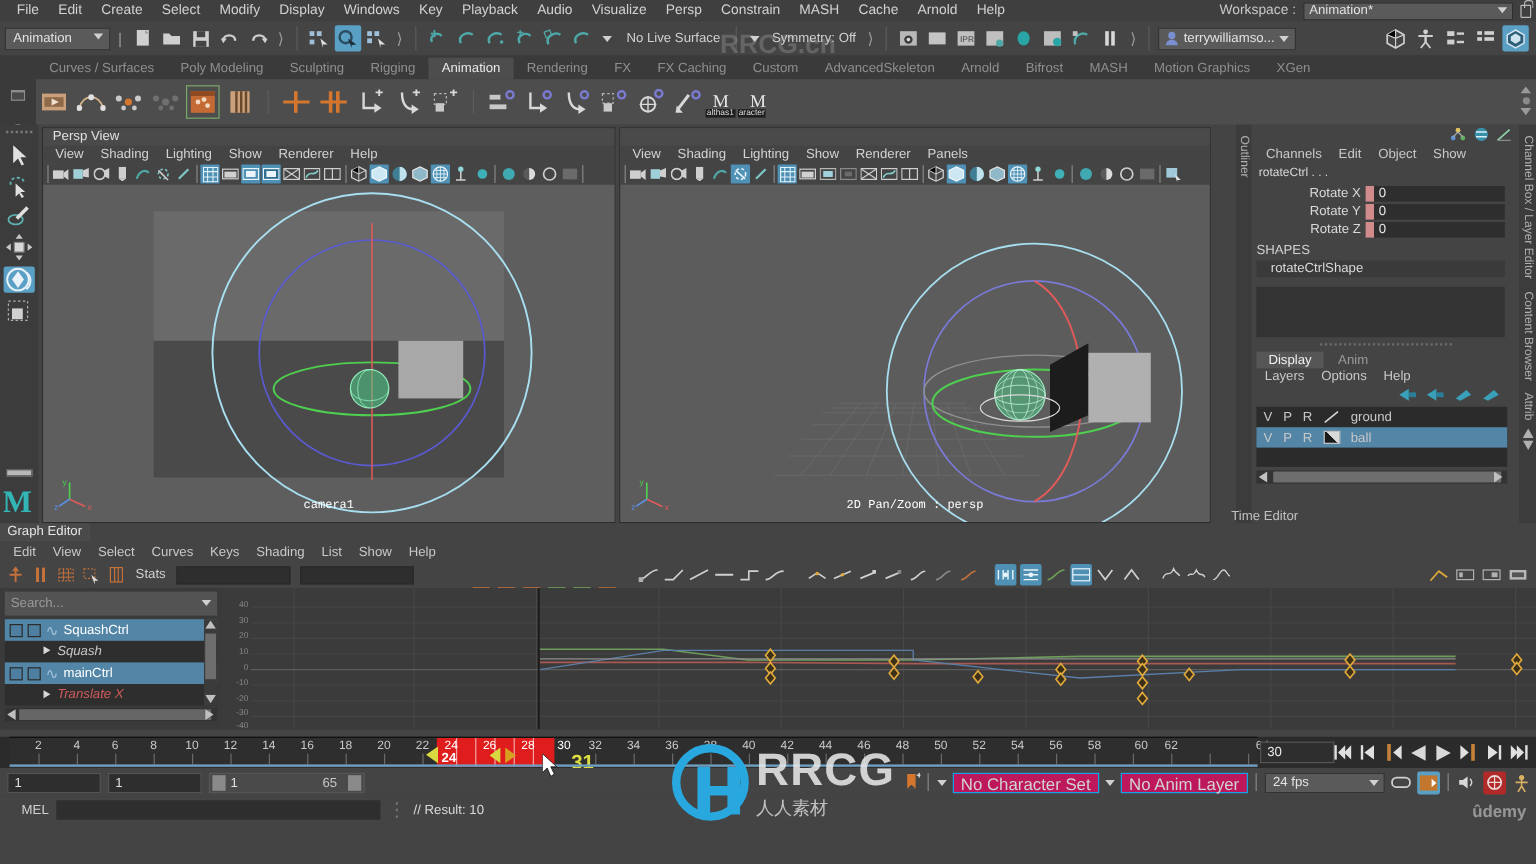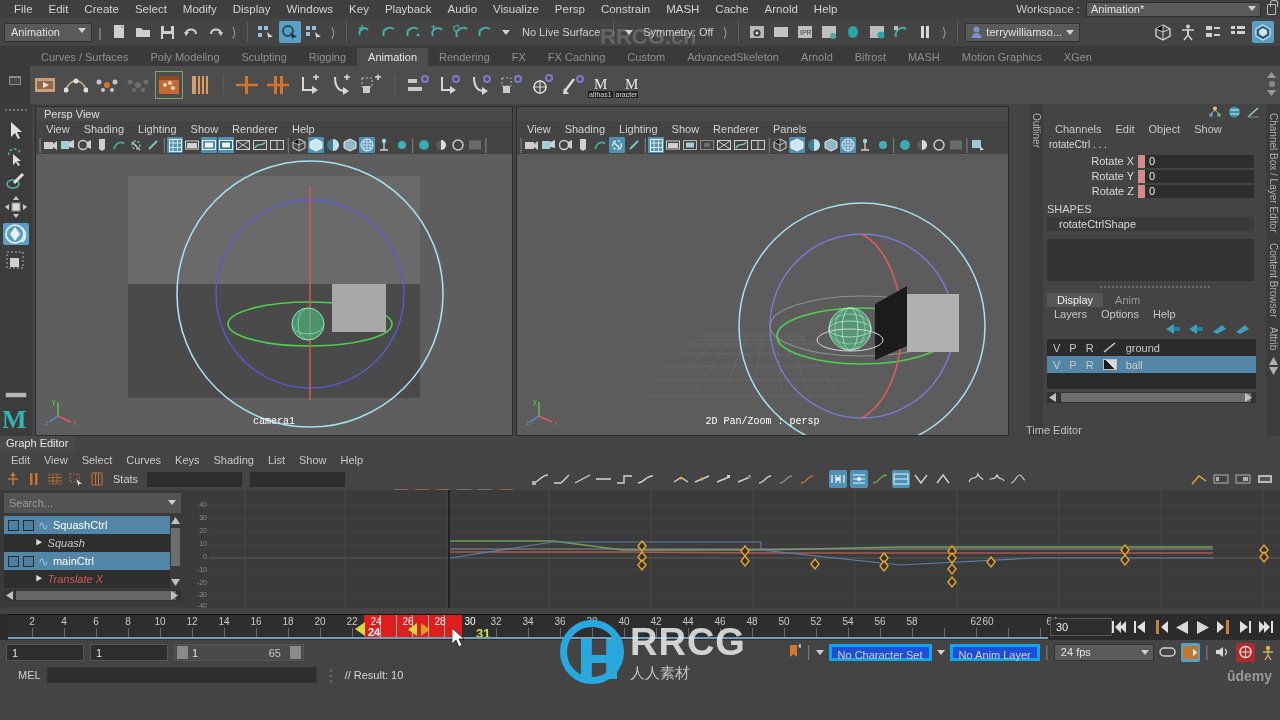--- a/index.html
+++ b/index.html
@@ -143,21 +143,21 @@
 
   
   .rangebar{ height:24px; background:#444; display:flex; align-items:center; padding:0 6px; gap:6px; position:relative;}
   .rfield{ width:78px;height:17px;background:#2e2e2e;border:1px solid #555;font-size:11px;color:#e0e0e0;padding-left:5px;line-height:16px;}
   .rslider{ width:130px;height:17px;background:#4a4a4a;border:1px solid #555;position:relative;font-size:11px;}
   .rslider .h{ position:absolute;width:11px;height:13px;background:#8a8a8a;top:1px;}
   .rb-right{ position:absolute; right:4px; display:flex; align-items:center; gap:5px;}
   .combo{ height:17px; background:#5a5a5a; border:1px solid #333; font-size:11px; color:#e2e2e2;
     display:flex; align-items:center; padding:0 16px 0 6px; position:relative;}
   .combo .arr{ position:absolute; right:4px; top:5px;}
-  .flat{ font-size:11px; color:#d2d2d2; padding:0 6px; background:#1d4ed8; height:17px; line-height:16px; border:3px solid #0ea5e9;}
+  .flat{ font-size:14px; color:#d2d2d2; padding:0 6px; background:#be185d; height:17px; line-height:16px; border:1px solid #0ea5e9;}
 
   
   .cmdline{ height:22px; background:#444; display:flex; align-items:center; gap:6px; padding-left:18px; position:relative;}
   .mel{ font-size:11px; color:#d0d0d0; }
   .cmdinput{ width:270px; height:16px; background:#2e2e2e; border:1px solid #333;}
   .result{ font-size:11px; color:#d8d8d8; }
 
   
   .wm{ position:absolute; pointer-events:none; font-weight:bold; color:rgba(255,255,255,.07);}
   .rrcg-top{ left:600px; top:6px; font-size:22px; color:rgba(220,220,220,.22); font-weight:bold;}
@@ -1571,21 +1571,21 @@
       <div class="tlabel" style="left:616px">40</div>
       <div class="tlabel" style="left:648px">42</div>
       <div class="tlabel" style="left:680px">44</div>
       <div class="tlabel" style="left:712px">46</div>
       <div class="tlabel" style="left:744px">48</div>
       <div class="tlabel" style="left:776px">50</div>
       <div class="tlabel" style="left:808px">52</div>
       <div class="tlabel" style="left:840px">54</div>
       <div class="tlabel" style="left:872px">56</div>
       <div class="tlabel" style="left:904px">58</div>
-      <div class="tlabel" style="left:980px">60</div>
+      <div class="tlabel" style="left:943px">60</div>
       <div class="tlabel" style="left:968px">62</div>
       <div class="tlabel" style="left:1044px">64</div>
 
       <div class="tick" style="left:24px"></div>
         <div class="tick" style="left:56px"></div>
       <div class="tick" style="left:88px"></div>
         <div class="tick" style="left:120px"></div>
       <div class="tick" style="left:152px"></div>
         <div class="tick" style="left:184px"></div>
       <div class="tick" style="left:216px"></div>
@@ -1616,21 +1616,21 @@
     <svg width="11" height="14" style="position:absolute;left:355px;top:8px;">
         <polygon points="10,0 10,14 0,7" fill="#d8d840"></polygon>
       </svg>
     <div style="position:absolute;left:368px;top:12px;font-size:11px;color:#ffffff;font-weight:bold;">24</div>
     <svg width="10" height="13" style="position:absolute;left:408px;top:9px;">
         <polygon points="9,0 9,13 0,6.5" fill="#d8d840"></polygon>
       </svg>
     <svg width="10" height="13" style="position:absolute;left:420px;top:9px;">
         <polygon points="1,0 1,13 10,6.5" fill="#d8a020"></polygon>
       </svg>
-    <div style="position:absolute;left:476px;top:12px;font-size:13px;color:#dede40;font-weight:bold;">31</div>
+    <div style="position:absolute;left:476px;top:12px;font-size:17px;color:#dede40;font-weight:bold;">31</div>
 
     <div class="blueline"></div>
 
     <svg width="17" height="22" style="position:absolute;left:452px;top:14px;z-index:9">
       <polygon points="0,0 0,16 4,12 7,19 10,17 7,11 12,11" fill="#ffffff" stroke="#111" stroke-width="0.7"></polygon>
     </svg>
 
     <div class="cur-field">30</div>
 
     <div class="pbctl">

